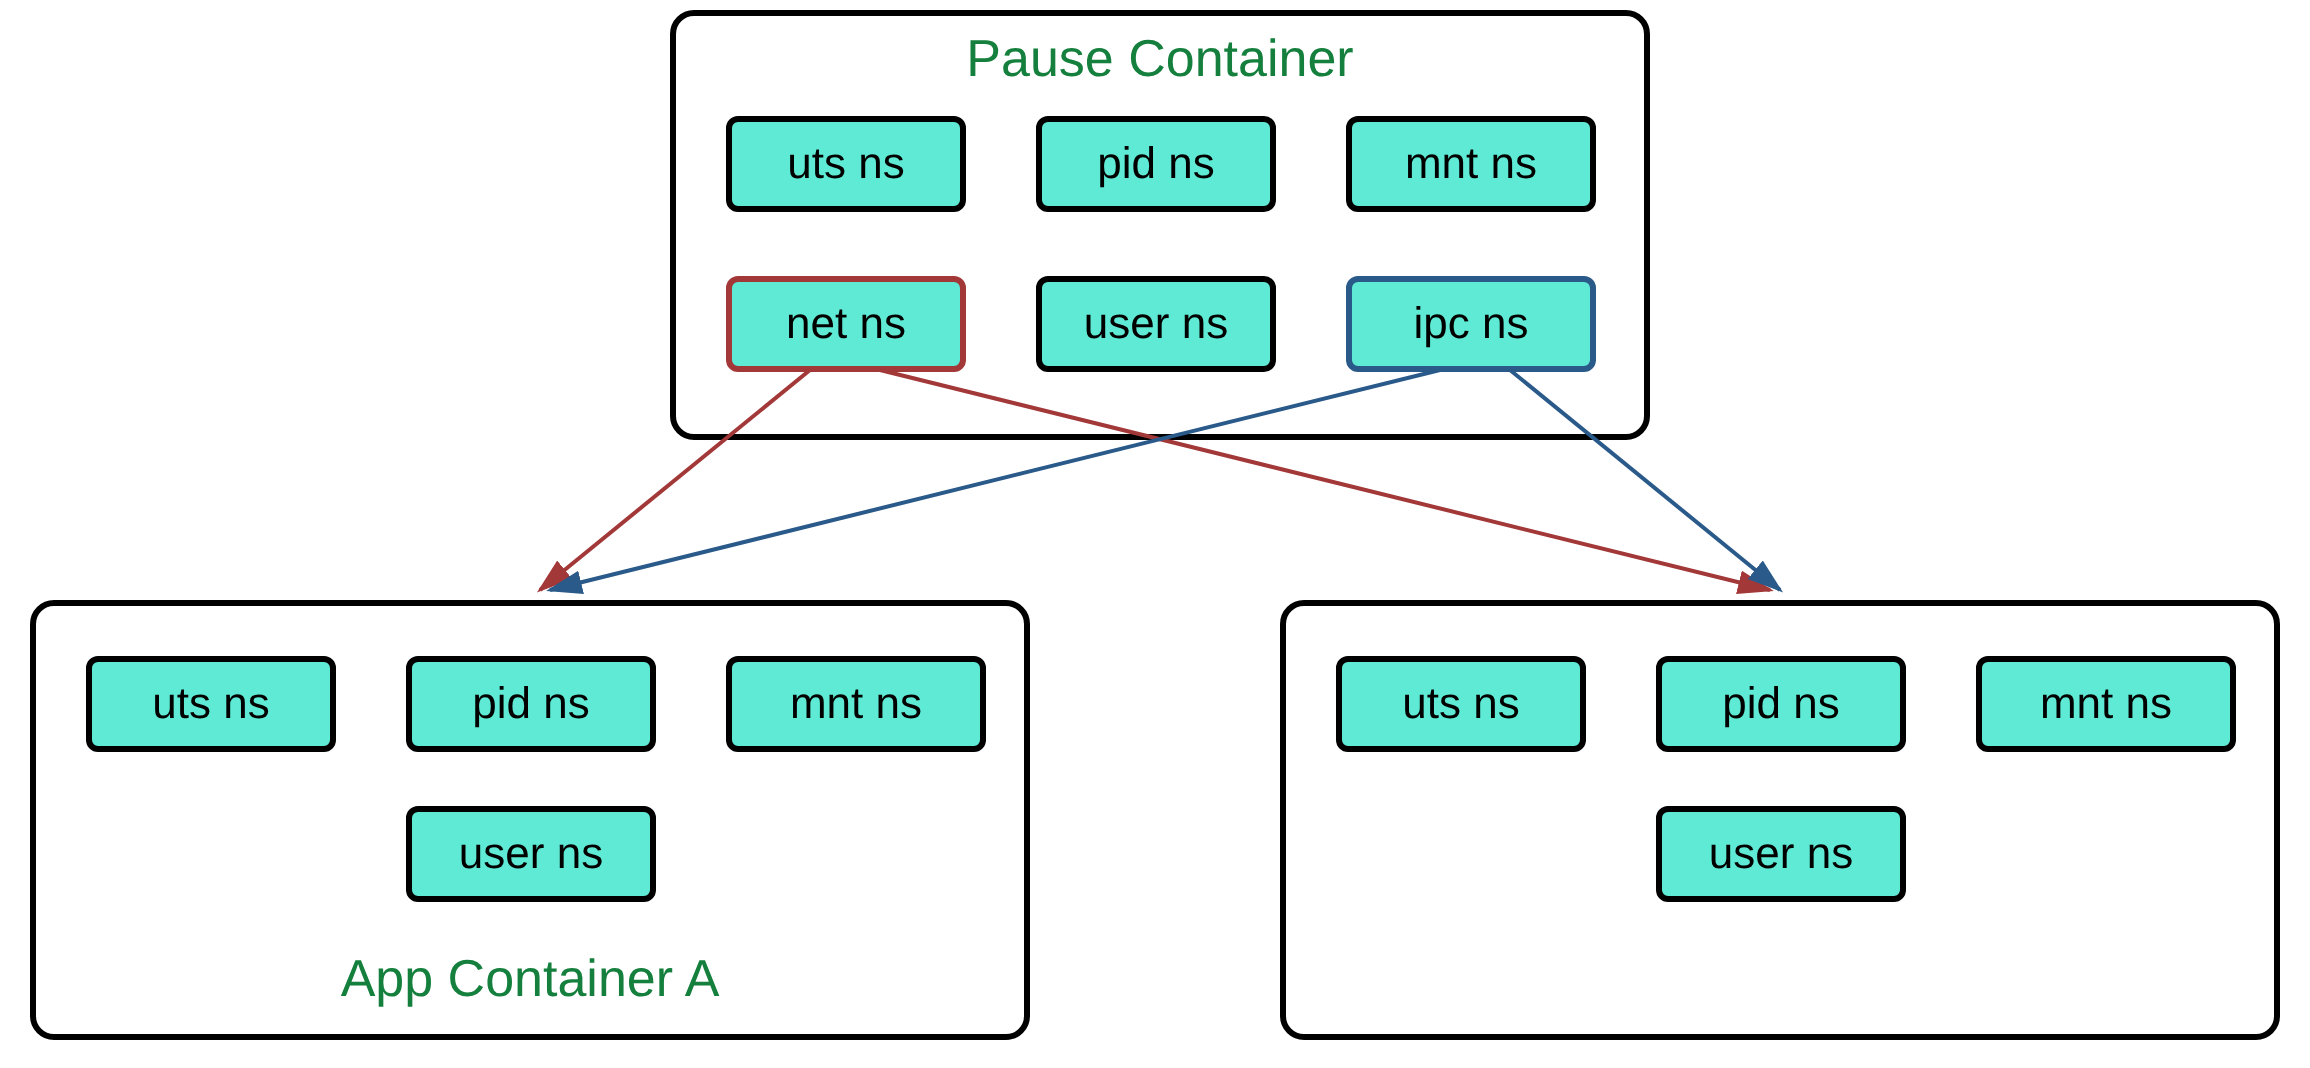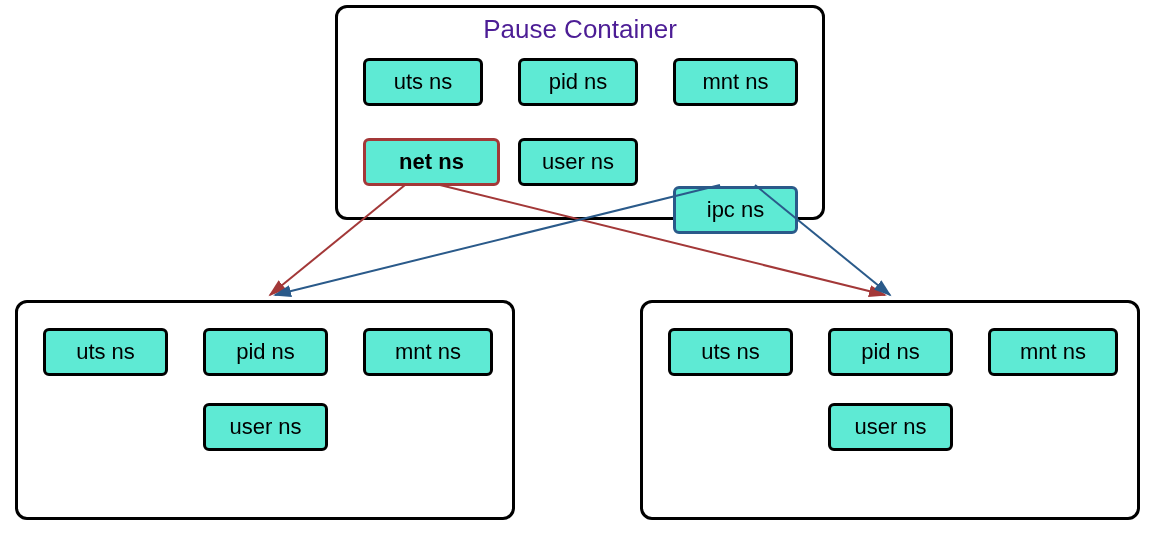--- a/index.html
+++ b/index.html
@@ -16,21 +16,21 @@
     }
     .container-box {
       position: absolute;
       border: 3px solid black;
       border-radius: 12px;
       background: white;
     }
     .container-title {
       text-align: center;
       font-size: 26px;
-      color: #4c1d95;
+      color: #15803d;
     }
     .ns-box {
       position: absolute;
       border: 3px solid black;
       border-radius: 6px;
       text-align: center;
       font-size: 22px;
       padding: 8px 0;
       background: #5eead4;
     }
@@ -52,30 +52,31 @@
 </head>
 <body>
 
 <div class="container-box" style="left:335px; top:5px; width:490px; height:215px;">
   <div class="container-title" style="margin-top:6px;">Pause Container</div>
 
   <div class="ns-box" style="left:25px; top:50px; width:120px;">uts ns</div>
   <div class="ns-box" style="left:180px; top:50px; width:120px;">pid ns</div>
   <div class="ns-box" style="left:335px; top:50px; width:125px;">mnt ns</div>
 
-  <div class="ns-box red-border" style="left:25px; top:130px; width:137px;font-weight:bold;">net ns</div>
+  <div class="ns-box red-border" style="left:25px; top:130px; width:120px;">net ns</div>
   <div class="ns-box" style="left:180px; top:130px; width:120px;">user ns</div>
-  <div class="ns-box blue-border" style="left:335px; top:130px; width:125px;margin-top:48px;">ipc ns</div>
+  <div class="ns-box blue-border" style="left:335px; top:130px; width:125px;">ipc ns</div>
 </div>
 
 <div class="container-box" style="left:15px; top:300px; width:500px; height:220px;">
   <div class="ns-box" style="left:25px; top:25px; width:125px;">uts ns</div>
   <div class="ns-box" style="left:185px; top:25px; width:125px;">pid ns</div>
   <div class="ns-box" style="left:345px; top:25px; width:130px;">mnt ns</div>
   <div class="ns-box" style="left:185px; top:100px; width:125px;">user ns</div>
+  <div class="container-title" style="position:absolute; bottom:12px; width:100%;">App Container A</div>
 </div>
 
 <div class="container-box" style="left:640px; top:300px; width:500px; height:220px;">
   <div class="ns-box" style="left:25px; top:25px; width:125px;">uts ns</div>
   <div class="ns-box" style="left:185px; top:25px; width:125px;">pid ns</div>
   <div class="ns-box" style="left:345px; top:25px; width:130px;">mnt ns</div>
   <div class="ns-box" style="left:185px; top:100px; width:125px;">user ns</div>
 </div>
 
 <svg class="arrows">

